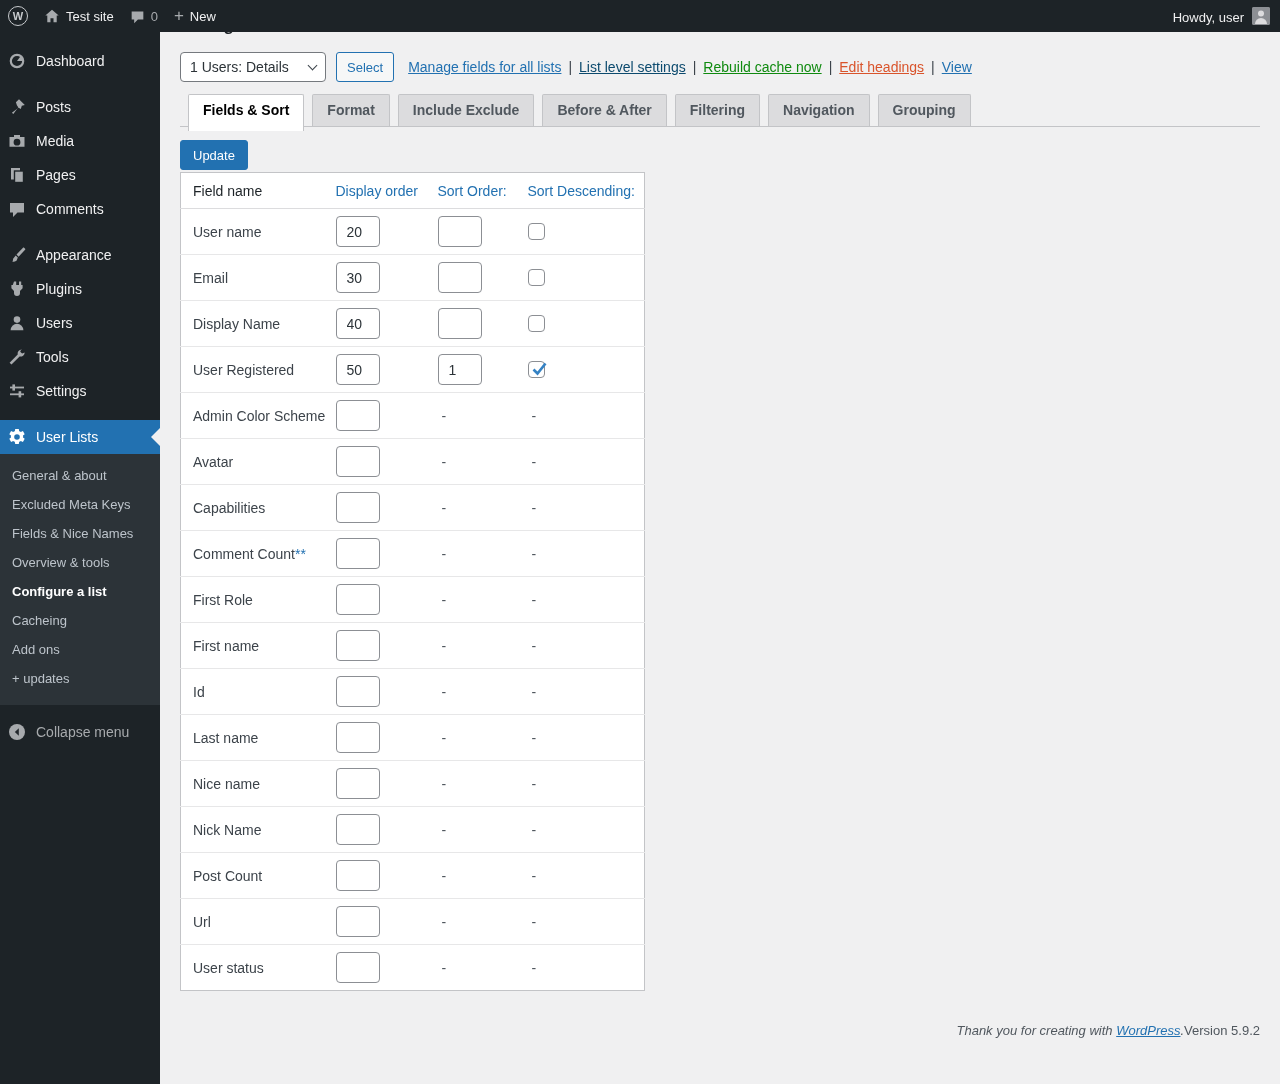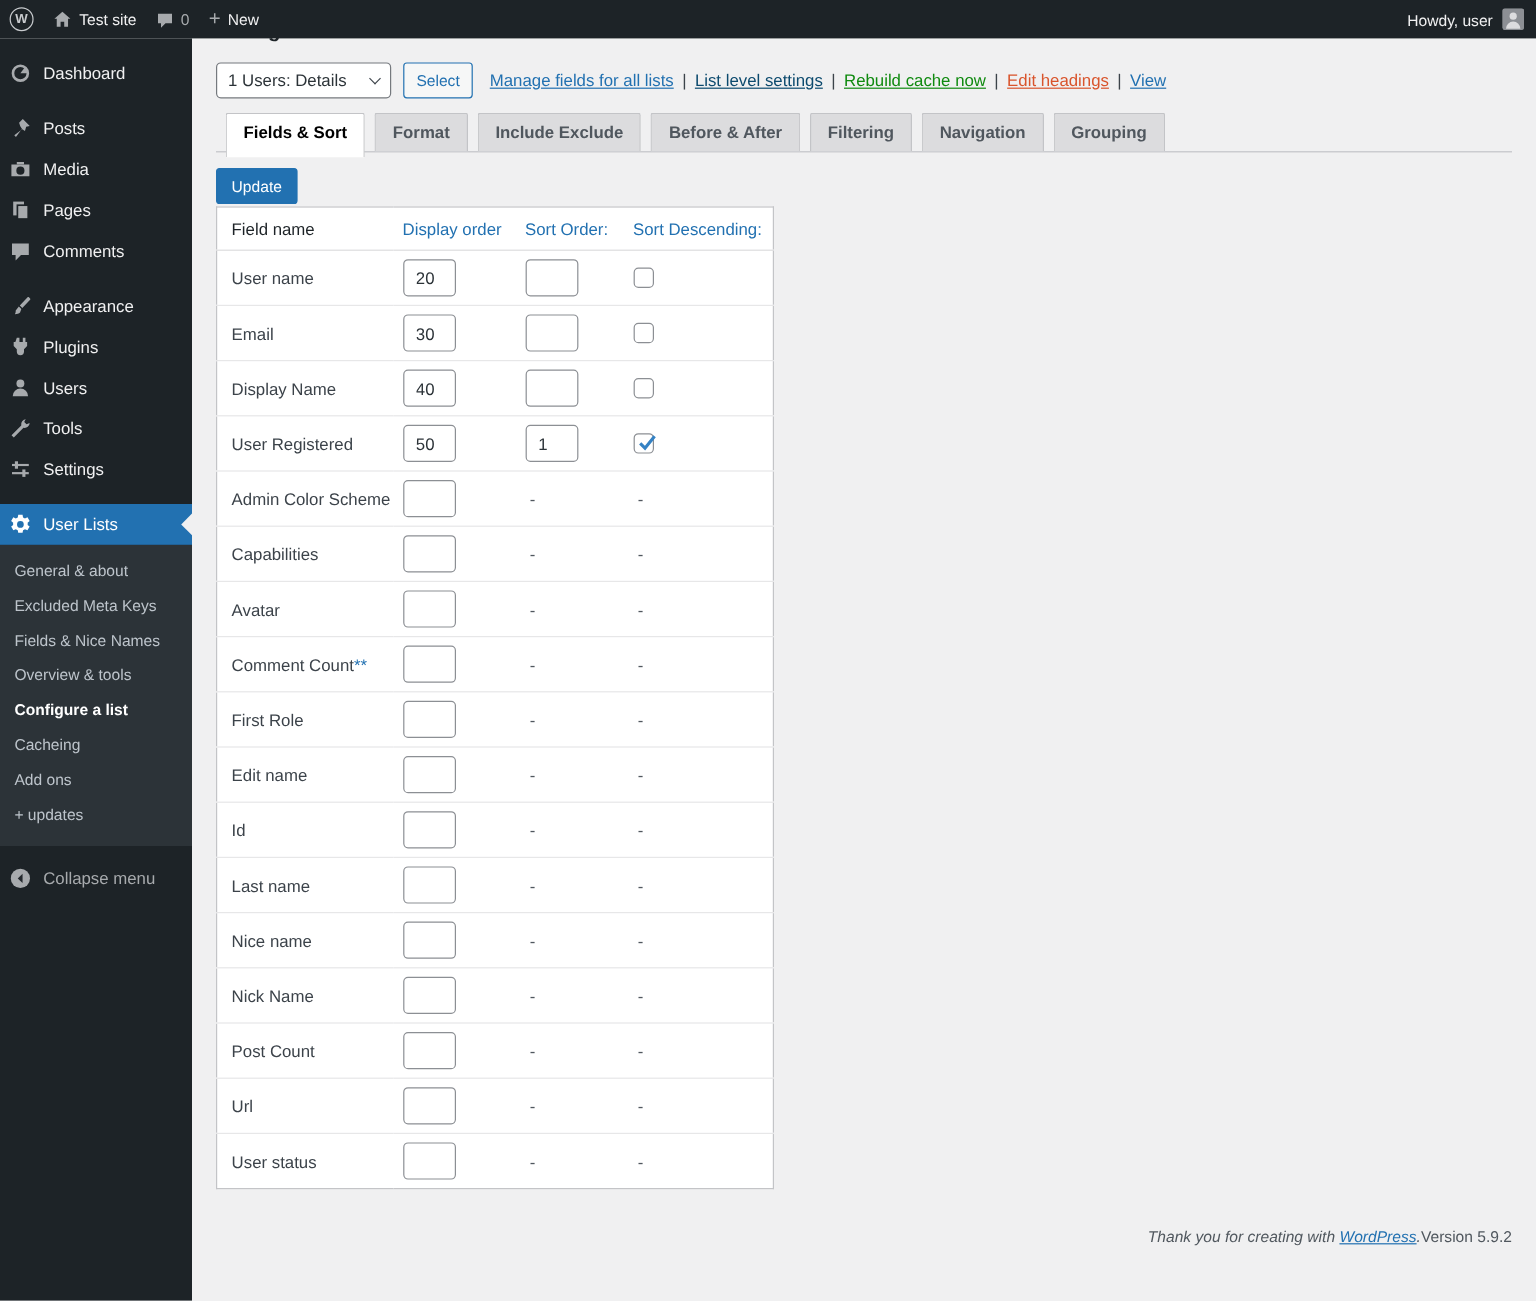--- a/index.html
+++ b/index.html
@@ -370,45 +370,45 @@
                 <path d="M4.5 10.5l4 4 8-10" fill="none" stroke="#3582c4" stroke-width="2.6"></path>
               </svg></span></td>
         </tr>
         <tr>
           <td><span>Admin Color Scheme</span></td>
           <td><input type="text" class="num-input" style=""></td>
           <td><span class="dash">-</span></td>
           <td><span class="dash">-</span></td>
         </tr>
         <tr>
+          <td><span>Avatar</span></td>
+          <td><input type="text" class="num-input" style=""></td>
+          <td><span class="dash">-</span></td>
+          <td><span class="dash">-</span></td>
+        </tr>
+        <tr>
           <td><span>Capabilities</span></td>
           <td><input type="text" class="num-input" style=""></td>
           <td><span class="dash">-</span></td>
           <td><span class="dash">-</span></td>
         </tr>
         <tr>
-          <td><span>Avatar</span></td>
-          <td><input type="text" class="num-input" style=""></td>
-          <td><span class="dash">-</span></td>
-          <td><span class="dash">-</span></td>
-        </tr>
-        <tr>
           <td><span>Comment Count</span><span class="suffix">**</span></td>
           <td><input type="text" class="num-input" style=""></td>
           <td><span class="dash">-</span></td>
           <td><span class="dash">-</span></td>
         </tr>
         <tr>
           <td><span>First Role</span></td>
           <td><input type="text" class="num-input" style=""></td>
           <td><span class="dash">-</span></td>
           <td><span class="dash">-</span></td>
         </tr>
         <tr>
-          <td><span>Edit name</span></td>
+          <td><span>First name</span></td>
           <td><input type="text" class="num-input" style=""></td>
           <td><span class="dash">-</span></td>
           <td><span class="dash">-</span></td>
         </tr>
         <tr>
           <td><span>Id</span></td>
           <td><input type="text" class="num-input" style=""></td>
           <td><span class="dash">-</span></td>
           <td><span class="dash">-</span></td>
         </tr>

